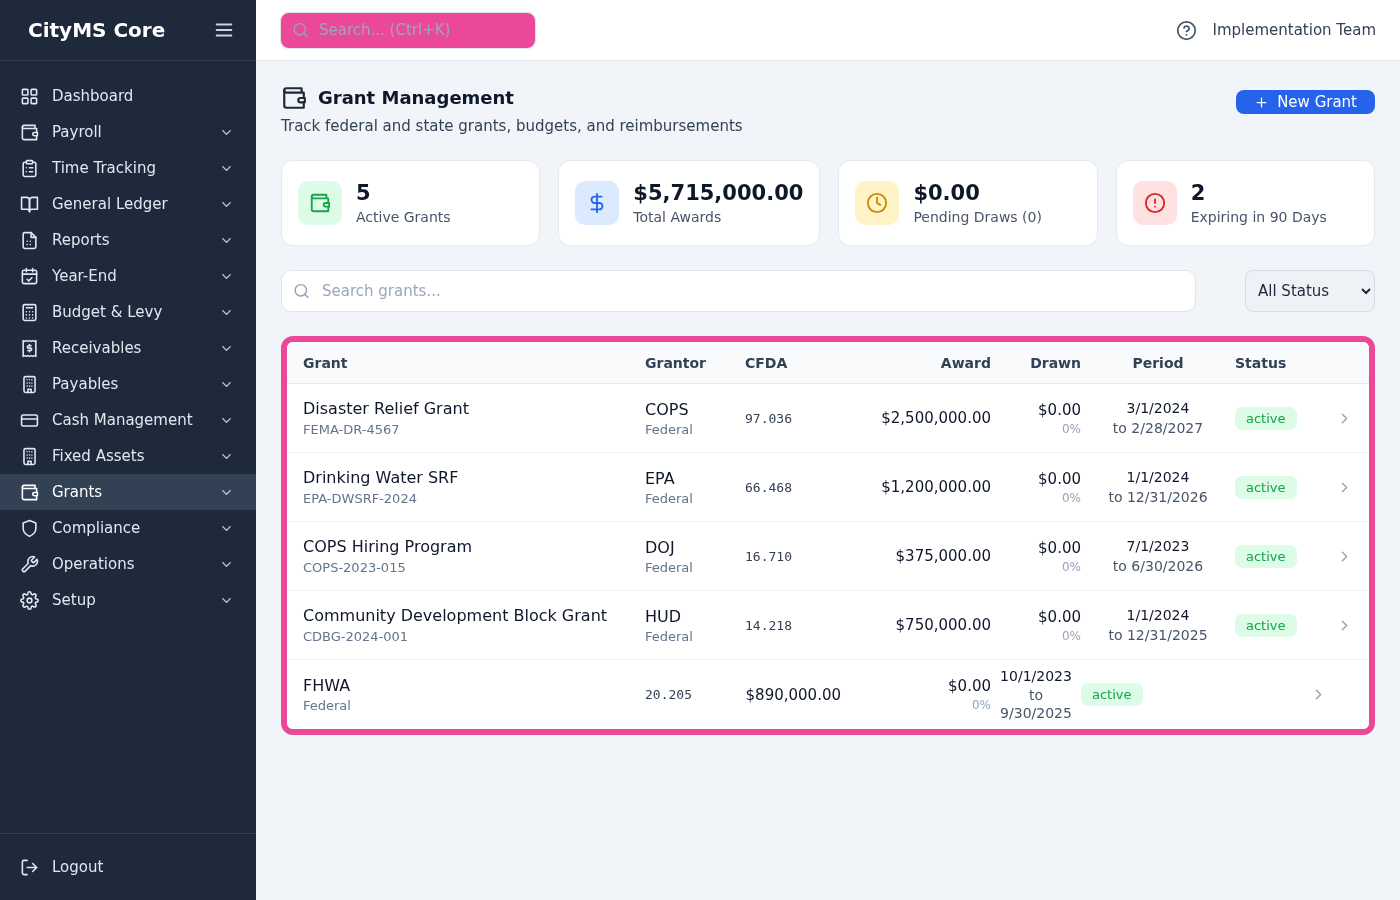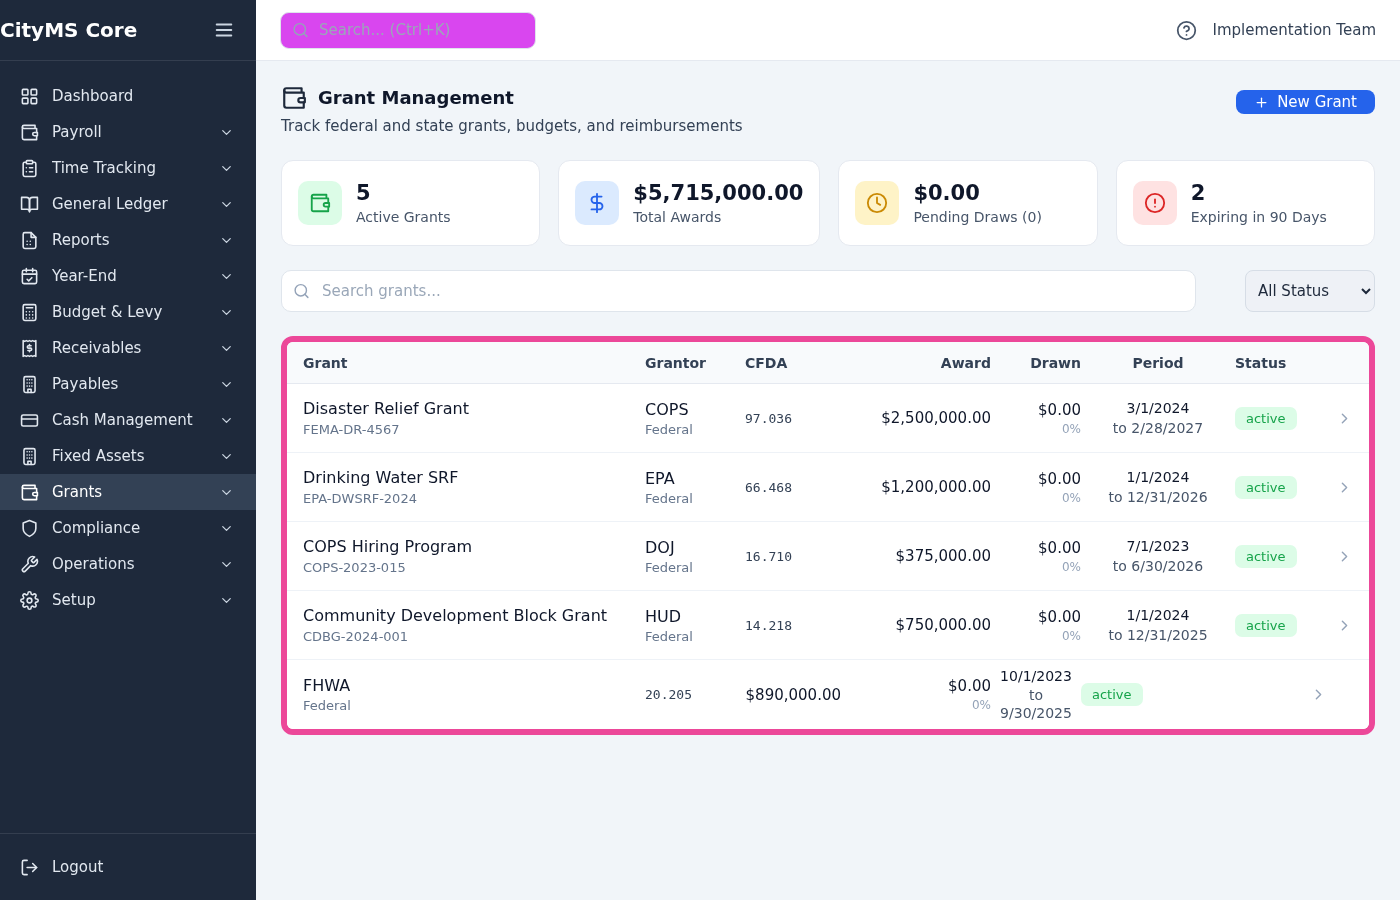--- a/index.html
+++ b/index.html
@@ -7,36 +7,36 @@
   body {
     width:1400px; height:900px; overflow:hidden;
     display:flex;
     font-family:"DejaVu Sans","Liberation Sans",sans-serif;
     background:#f1f5f9; color:#0f172a;
   }
   svg { display:block; width:100%; height:100%; }
 
   
   .sidebar { width:256px; min-width:256px; background:var(--sidebar-bg,#1e293b); color:#e2e8f0; display:flex; flex-direction:column; }
-  .sb-header { height:61px; min-height:61px; display:flex; align-items:center; justify-content:space-between; padding:0 20px 0 0; border-bottom:1px solid rgba(255,255,255,.1); }
+  .sb-header { height:61px; min-height:61px; display:flex; align-items:center; justify-content:space-between; padding:0 20px 0 28px; border-bottom:1px solid rgba(255,255,255,.1); }
   .sb-title { font-size:20px; font-weight:bold; color:#fff; }
   .hamburger { width:24px; height:24px; color:#cbd5e1; background:none; border:none; padding:1px; cursor:pointer; }
   .sb-nav { flex:1; padding:17px 0; overflow:hidden; }
   .nav-item { height:36px; display:flex; align-items:center; gap:13px; padding:0 22px 0 20px; font-size:15px; color:#e2e8f0; cursor:pointer; }
   .nav-item.active { background:var(--sidebar-active-bg,#334155); color:#fff; }
   .nav-icon { width:19px; height:19px; flex:none; }
   .nav-label { flex:1; white-space:nowrap; overflow:hidden; }
   .chev { width:15px; height:15px; flex:none; color:#cbd5e1; }
   .sb-footer { border-top:1px solid rgba(255,255,255,.1); padding:15px 0; }
 
   
   .main { flex:1; min-width:0; display:flex; flex-direction:column; }
   .topbar { height:61px; min-height:61px; background:#fff; border-bottom:1px solid #e5e9f0; display:flex; align-items:center; justify-content:space-between; padding:0 24px; }
   .topbar-search { position:relative; width:256px; }
-  .topbar-search input { width:100%; height:37px; border:1px solid #dfe5ec; border-radius:9px; padding:0 12px 0 38px; font-size:15px; font-family:inherit; color:#0f172a; outline:none; background:#d946ef; }
+  .topbar-search input { width:100%; height:37px; border:1px solid #dfe5ec; border-radius:9px; padding:0 12px 0 38px; font-size:15px; font-family:inherit; color:#0f172a; outline:none; background:#ec4899; }
   input::placeholder { color:#9aa7b8; }
   .search-icon { position:absolute; left:12px; top:50%; transform:translateY(-50%); width:17px; height:17px; color:#94a3b8; }
   .topbar-right { display:flex; align-items:center; gap:15px; }
   .help-btn { width:21px; height:21px; color:#475569; background:none; border:none; padding:0; cursor:pointer; }
   .user-label { font-size:15px; color:#334155; }
 
   
   .content { flex:1; padding:24px 25px; overflow:hidden; }
   .page-header { display:flex; justify-content:space-between; align-items:flex-start; }
   .page-title-row { display:flex; align-items:center; gap:11px; }

